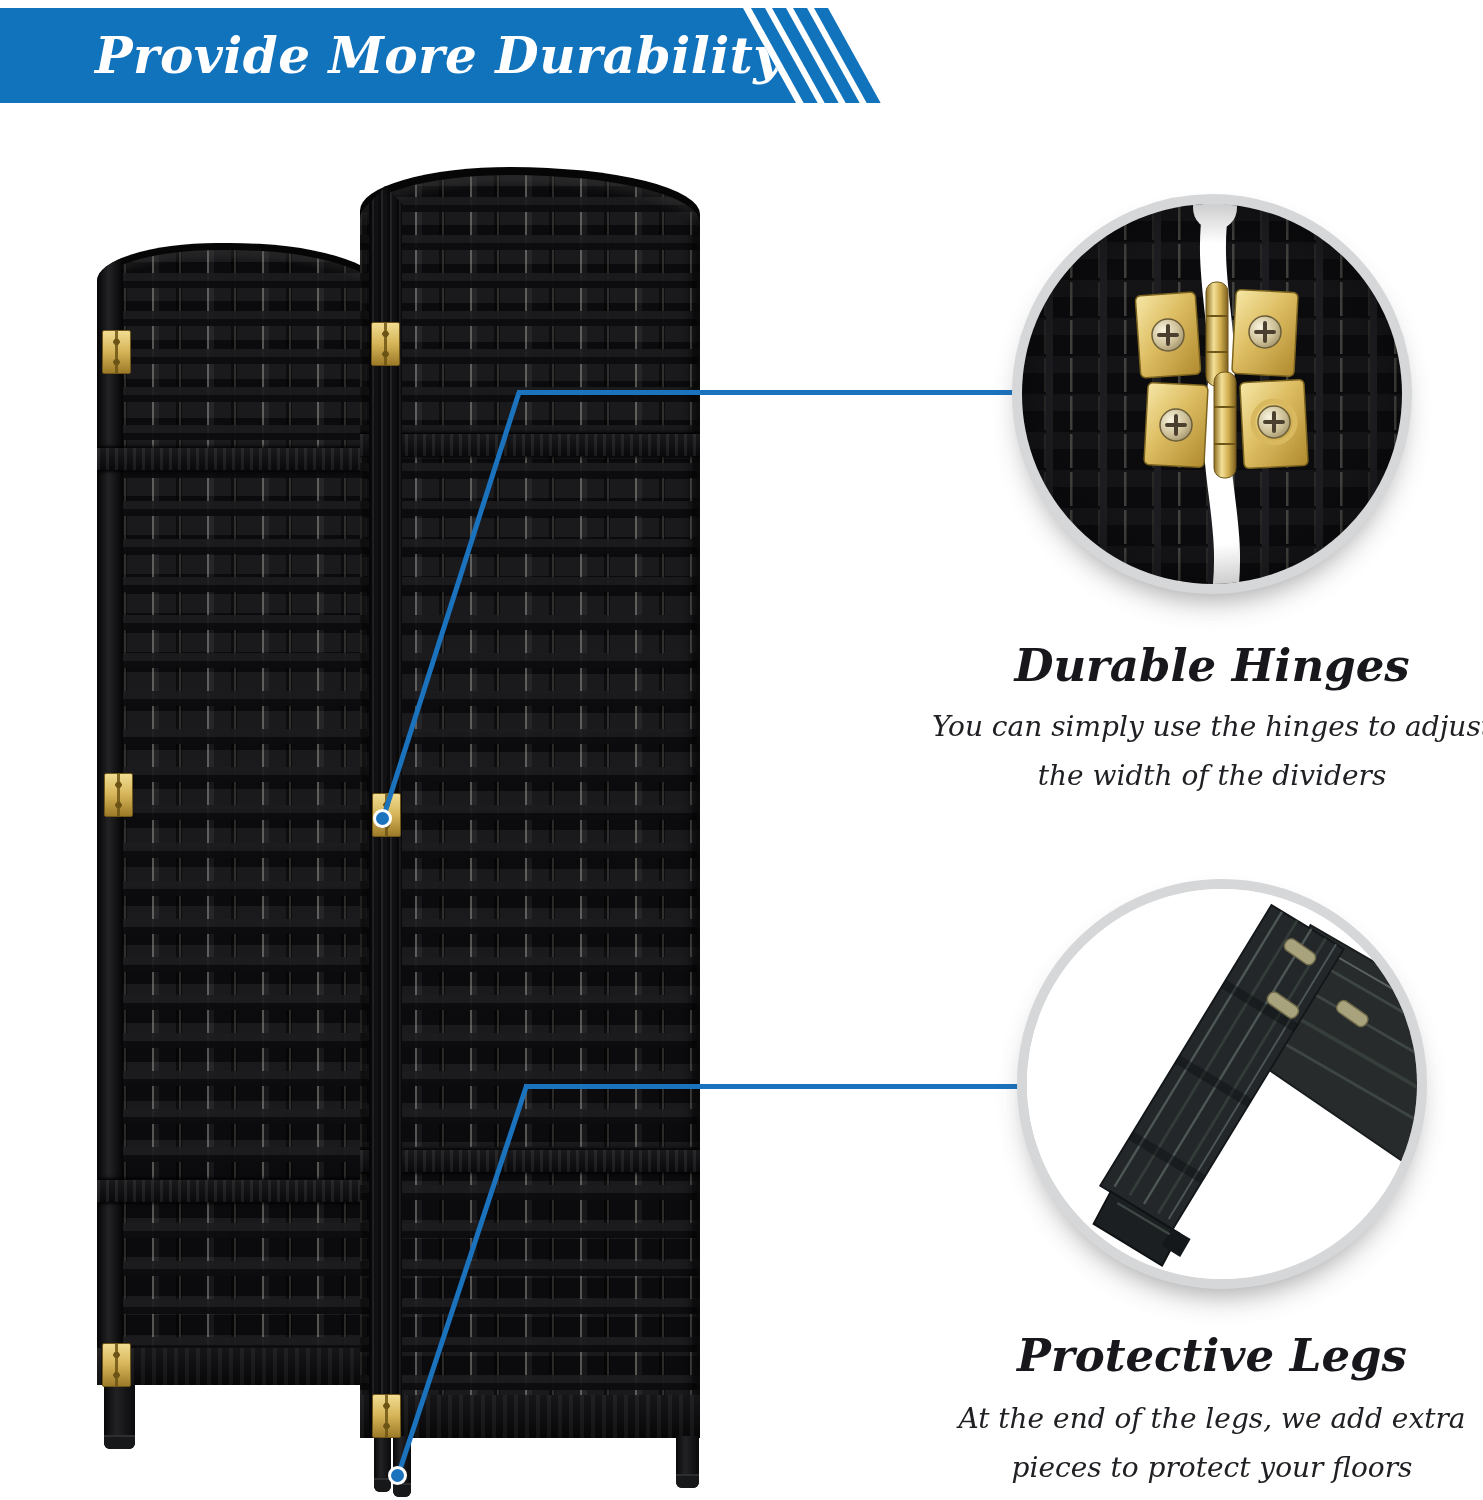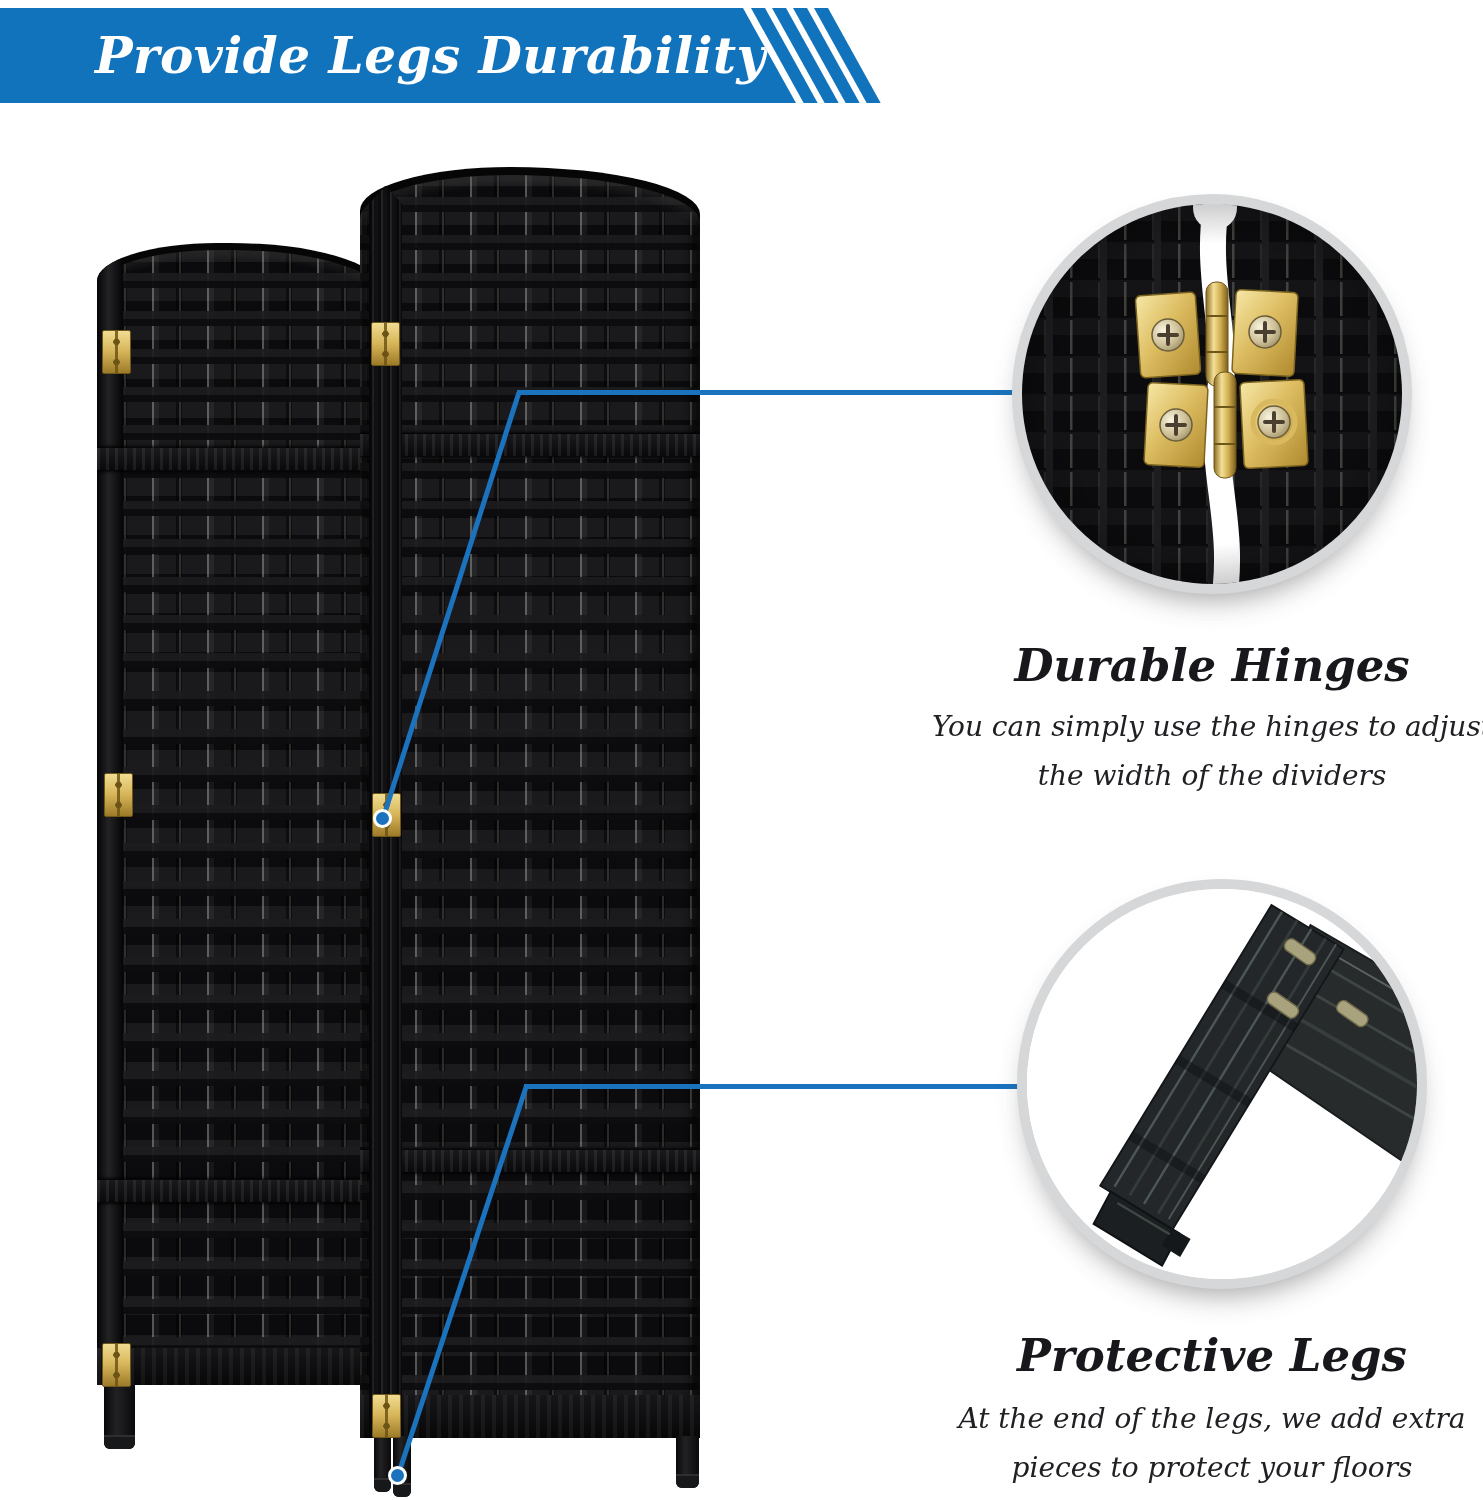--- a/index.html
+++ b/index.html
@@ -77,21 +77,21 @@
   .callout-heading{font-size:45px;font-weight:bold;font-style:italic;
       color:var(--heading-color,#17171c);line-height:52px;}
   .callout-body{font-size:28px;font-style:italic;color:var(--body-color,#202024);line-height:49px;}
 </style>
 </head>
 <body>
 
 <div class="page">
 
   <div class="banner">
-    <div class="banner-title">Provide Legs Durability</div>
+    <div class="banner-title">Provide More Durability</div>
   </div>
   <div class="stripe" style="left:751px"></div>
   <div class="stripe" style="left:772px"></div>
   <div class="stripe" style="left:793px"></div>
   <div class="stripe" style="left:814px"></div>
 
   <div>
 
     <div class="panel-rear weave">
       <div class="panel-rear-frame"></div>

